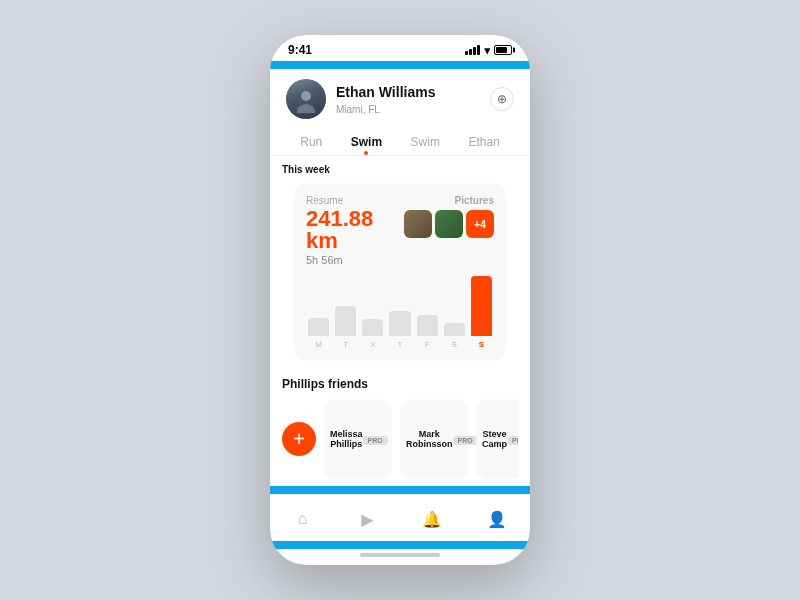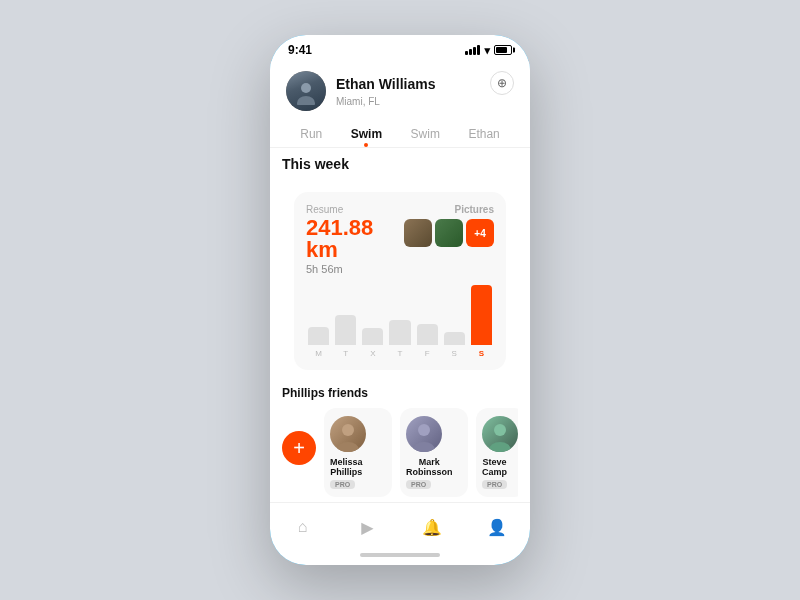--- a/index.html
+++ b/index.html
@@ -16,20 +16,21 @@
     .phone {
       width: 260px;
       height: 530px;
       background: #0ea5e9;
       border-radius: 36px;
       box-shadow: 0 20px 60px rgba(0,0,0,0.25);
       overflow: hidden;
       display: flex;
       flex-direction: column;
       position: relative;
+      gap: 8px;
     }
     
     .status-bar {
       background: #fff;
       display: flex;
       justify-content: space-between;
       align-items: center;
       padding: 8px 18px 4px;
       font-size: 11px;
       font-weight: 600;
@@ -64,21 +65,21 @@
       background: #fff;
       overflow: hidden;
       border-radius: 0;
     }
 
     
     .profile-header {
       background: #fff;
       padding: 10px 16px 8px;
       display: flex;
-      align-items: flex-start;
+      align-items: center;
       justify-content: space-between;
     }
     .profile-left { display: flex; align-items: center; gap: 10px; }
     .avatar {
       width: 40px; height: 40px;
       border-radius: 50%;
       background: linear-gradient(135deg, #888 0%, #555 100%);
       overflow: hidden;
       display: flex; align-items: center; justify-content: center;
       flex-shrink: 0;
@@ -126,21 +127,21 @@
     .tab-dot {
       width: 4px; height: 4px;
       background: #ff4500;
       border-radius: 50%;
       position: absolute;
       bottom: -4px; left: 50%; transform: translateX(-50%);
     }
 
     
     .section { background: #f8f8f8; margin: 8px 12px; border-radius: 14px; padding: 12px; }
-    .section-title { font-size: 14px; font-weight: 600; color: #111; margin-bottom: 20px; }
+    .section-title { font-size: 10px; font-weight: 600; color: #111; margin-bottom: 8px; }
 
     
     .stats-row { display: flex; justify-content: space-between; align-items: flex-start; }
     .resume-block { display: flex; flex-direction: column; justify-content: flex-end; }
     .resume-label { font-size: 10px; color: #aaa; margin-bottom: 2px; }
     .resume-km { font-size: 22px; font-weight: 700; color: #ff4500; line-height: 1; }
     .resume-time { font-size: 11px; color: #888; margin-top: 2px; }
     .pictures-block { display: flex; flex-direction: column; align-items: flex-end; }
     .pictures-label { font-size: 10px; color: #aaa; margin-bottom: 4px; font-weight: bold; }
     .pictures-row { display: flex; gap: 3px; align-items: center; }
@@ -202,22 +203,22 @@
       width: 34px; height: 34px; border-radius: 50%;
       background: #ff4500;
       display: flex; align-items: center; justify-content: center;
       color: #fff; font-size: 20px; font-weight: 300;
       cursor: pointer;
     }
     .friend-card {
       background: #f8f8f8;
       border-radius: 12px;
       padding: 8px 6px;
-      display: flex; flex-direction: column;
-      align-items: flex-start;
+      display: flex; 
+      align-items: center;
       width: 68px;
       flex-shrink: 0;
       cursor: pointer;
     }
     .friend-avatar {
       width: 36px; height: 36px; border-radius: 50%;
       margin-bottom: 5px; overflow: hidden;
     }
     .friend-avatar-1 { background: linear-gradient(135deg, #c0a080 0%, #806040 100%); }
     .friend-avatar-2 { background: linear-gradient(135deg, #a0a0c0 0%, #606080 100%); }

